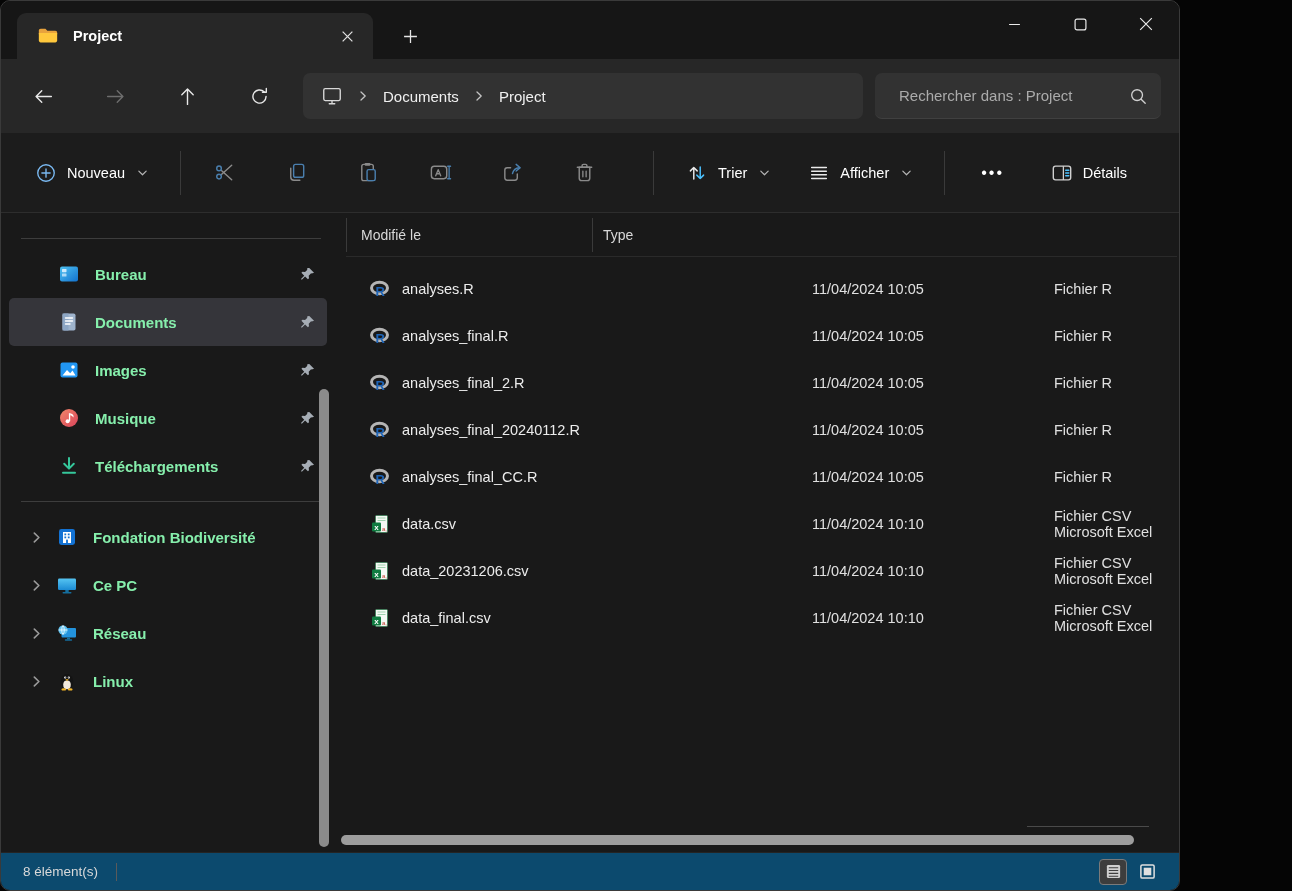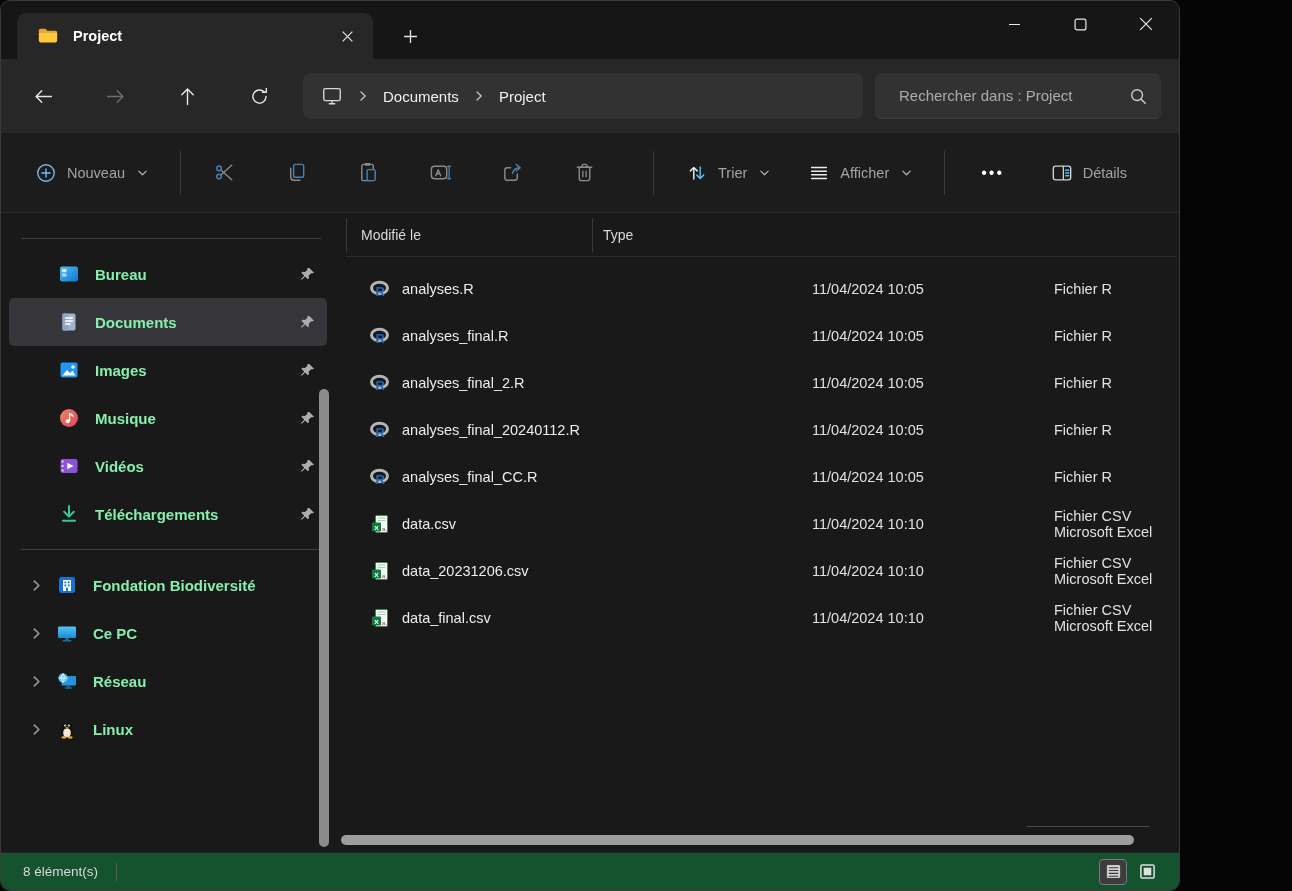--- a/index.html
+++ b/index.html
@@ -22,21 +22,21 @@
   .nav-btn.refresh { margin-right:20px; }
   .pill { background:#323232; border-radius:7px; height:46px; display:flex; align-items:center; }
   .breadcrumb { width:560px; padding:0 8px; gap:2px; }
   .crumb-seg { display:flex; align-items:center; padding:0 10px; height:36px; border-radius:5px; font-size:15px; color:#f0f0f0; }
   .crumb-chevron { display:flex; align-items:center; padding:0 2px; }
   .searchbox { margin-left:12px; flex:1; padding:0 14px 0 24px; justify-content:space-between; border-bottom:1px solid #404040;gap:26px; }
   .search-ph { font-size:15px; color:#ababab; }
 
   
   .toolbar { height:80px; background:#1c1c1c; display:flex; align-items:center; padding:0 22px; border-bottom:1px solid #2d2d2d; flex:0 0 auto; }
-  .tool-btn { display:flex; align-items:center; gap:10px; border-radius:6px; padding:10px 12px; font-size:14.5px; color:#a3a3a3; }
+  .tool-btn { display:flex; align-items:center; gap:10px; border-radius:6px; padding:10px 12px; font-size:14.5px; color:#ffffff; }
   .icon-btn { width:46px; height:44px; display:flex; align-items:center; justify-content:center; border-radius:6px; margin-right:26px; }
   .tb-sep { width:1px; height:44px; background:#3a3a3a; margin:0 20px; }
   .chev-small { margin-left:2px; }
   .dots { font-size:16px; letter-spacing:2px; color:#fff; padding:10px 16px; border-radius:6px; }
   .details-btn { margin-left:auto; margin-right:18px; }
 
   
   .content { flex:1; display:flex; min-height:0; position:relative; }
 
   
@@ -65,21 +65,21 @@
   .fname { font-size:14.5px; color:#ececec; }
   .fcell-mod { width:246px; padding-left:14px; font-size:14.5px; color:#e0e0e0; }
   .fcell-type { flex:1; padding-left:10px; font-size:14.5px; color:#e0e0e0; }
   .ficon { width:20px; height:20px; flex:0 0 auto; position:relative; }
 
   .h-scrollbar { position:absolute; left:0; right:154px; bottom:7px; height:10px; }
   .h-thumb { position:absolute; left:0; top:0; height:10px; width:793px; background:#9d9d9d; border-radius:5px; }
   .pane-edge-line { position:absolute; right:30px; bottom:25px; width:122px; height:1px; background:#4a4a4a; }
 
   
-  .statusbar { height:38px; flex:0 0 auto; background:#14532d; display:flex; align-items:center; padding:0 10px 0 22px; border-top:1px solid #242424; }
+  .statusbar { height:38px; flex:0 0 auto; background:#0c4a6e; display:flex; align-items:center; padding:0 10px 0 22px; border-top:1px solid #242424; }
   .status-count { font-size:13.5px; color:#d9d9d9; }
   .status-sep { width:1px; height:18px; background:#5a5a5a; margin-left:18px; }
   .view-toggles { margin-left:auto; display:flex; gap:6px; margin-right:8px; }
   .vt-btn { width:28px; height:26px; display:flex; align-items:center; justify-content:center; border-radius:4px; }
   .vt-btn.active { background:#3d3d3d; border:1px solid #7a7a7a; }
 
   svg { display:block; }
 </style>
 </head>
 <body>
@@ -348,37 +348,20 @@
           </svg>
         </span>
         <span class="s-label">Musique</span>
         <span class="pin">
           <svg width="17" height="17" viewBox="0 0 24 24">
               <path fill="#a6adb5" d="M14.5 2.8l6.7 6.7-2 .9-2.5.3-3 3 .4 3.6-1.5 1.5-4-4L4 19.4l-1.2-1.2 4.6-4.6-4-4 1.5-1.5 3.6.4 3-3 .3-2.5z"></path>
             </svg>
         </span>
       </div>
 
-      <div class="side-item">
-        <span class="s-icon">
-          <svg width="22" height="22" viewBox="0 0 22 22">
-            <rect x="2.5" y="4" width="17" height="14" rx="2.2" fill="#8b53d6"></rect>
-            <rect x="3.6" y="5.6" width="2" height="2" rx="0.4" fill="#e8dcfa"></rect>
-            <rect x="3.6" y="10" width="2" height="2" rx="0.4" fill="#e8dcfa"></rect>
-            <rect x="3.6" y="14.4" width="2" height="2" rx="0.4" fill="#e8dcfa"></rect>
-            <path d="M9.3 7.8l6.2 3.2-6.2 3.2z" fill="#ffffff"></path>
-          </svg>
-        </span>
-        <span class="s-label">Vidéos</span>
-        <span class="pin">
-          <svg width="17" height="17" viewBox="0 0 24 24">
-              <path fill="#a6adb5" d="M14.5 2.8l6.7 6.7-2 .9-2.5.3-3 3 .4 3.6-1.5 1.5-4-4L4 19.4l-1.2-1.2 4.6-4.6-4-4 1.5-1.5 3.6.4 3-3 .3-2.5z"></path>
-            </svg>
-        </span>
-      </div>
 
       <div class="side-item">
         <span class="s-icon">
           <svg width="22" height="22" viewBox="0 0 22 22">
             <path d="M11 3v10M6.2 8.8L11 13.6l4.8-4.8" stroke="#35c79b" stroke-width="2" fill="none" stroke-linecap="round" stroke-linejoin="round"></path>
             <path d="M5 17.8h12" stroke="#35c79b" stroke-width="2" stroke-linecap="round"></path>
           </svg>
         </span>
         <span class="s-label">Téléchargements</span>
         <span class="pin">

